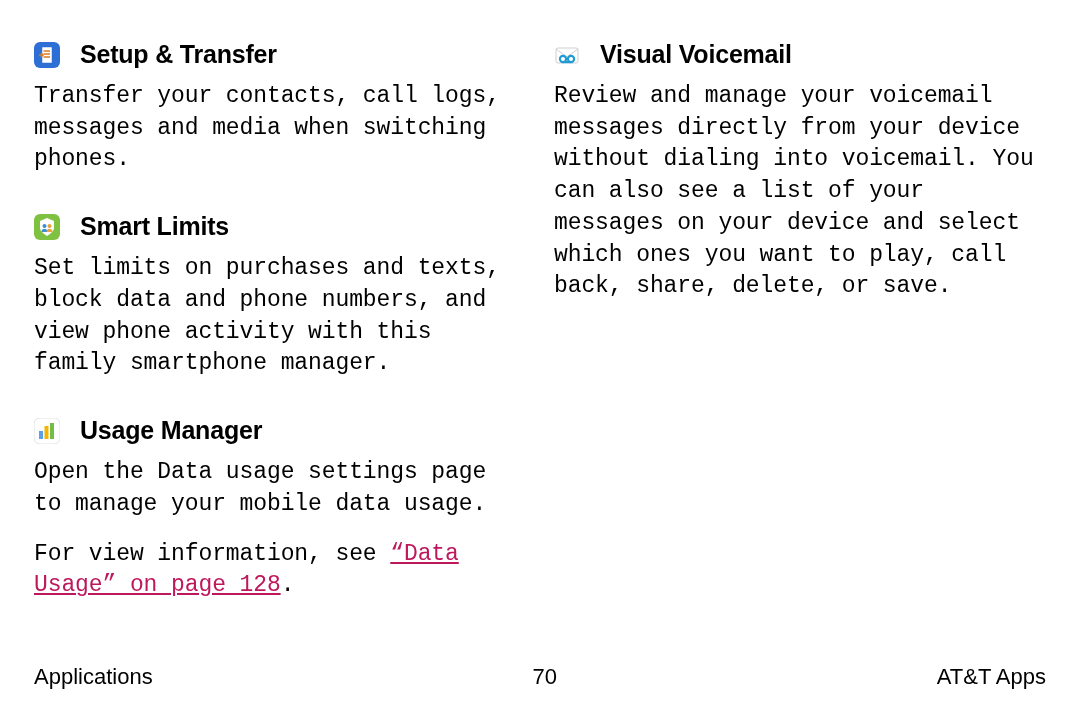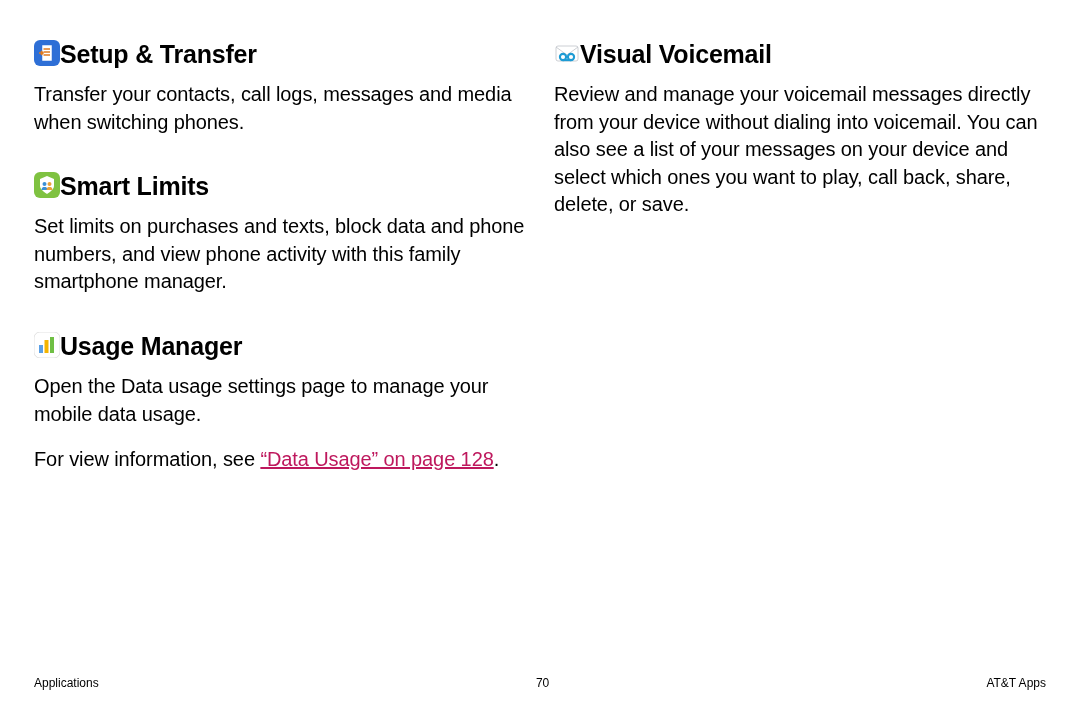--- a/index.html
+++ b/index.html
@@ -16,52 +16,54 @@
       display: flex;
       gap: 28px;
     }
     .col {
       flex: 1;
       min-width: 0;
     }
     .section { margin-bottom: 36px; }
     .hdr {
       display: flex;
-      gap: 0;
+      align-items: center;
+      gap: 20px;
       margin-bottom: 12px;
     }
     .hdr h2 {
       font-size: 25px;
       font-weight: 700;
       letter-spacing: -0.2px;
     }
     .icon {
       width: 26px;
       height: 26px;
       flex-shrink: 0;
     }
     .body {
-      font-size: 20px;
+      font-size: 23px;
       line-height: 1.38;
       letter-spacing: -0.1px;
+      font-family: Liberation Mono, monospace;
     }
     .body p { margin-bottom: 18px; }
     .body p:last-child { margin-bottom: 0; }
     .xref {
       text-decoration: underline;
       color: #be185d;
     }
     .footer {
       position: absolute;
       left: 34px;
       right: 34px;
       bottom: 30px;
       display: flex;
       justify-content: space-between;
-      font-size: 12px;
+      font-size: 22px;
     }
   </style>
 </head>
 <body>
 
 <div class="columns">
 
   <div class="col">
 
     <div class="section">

